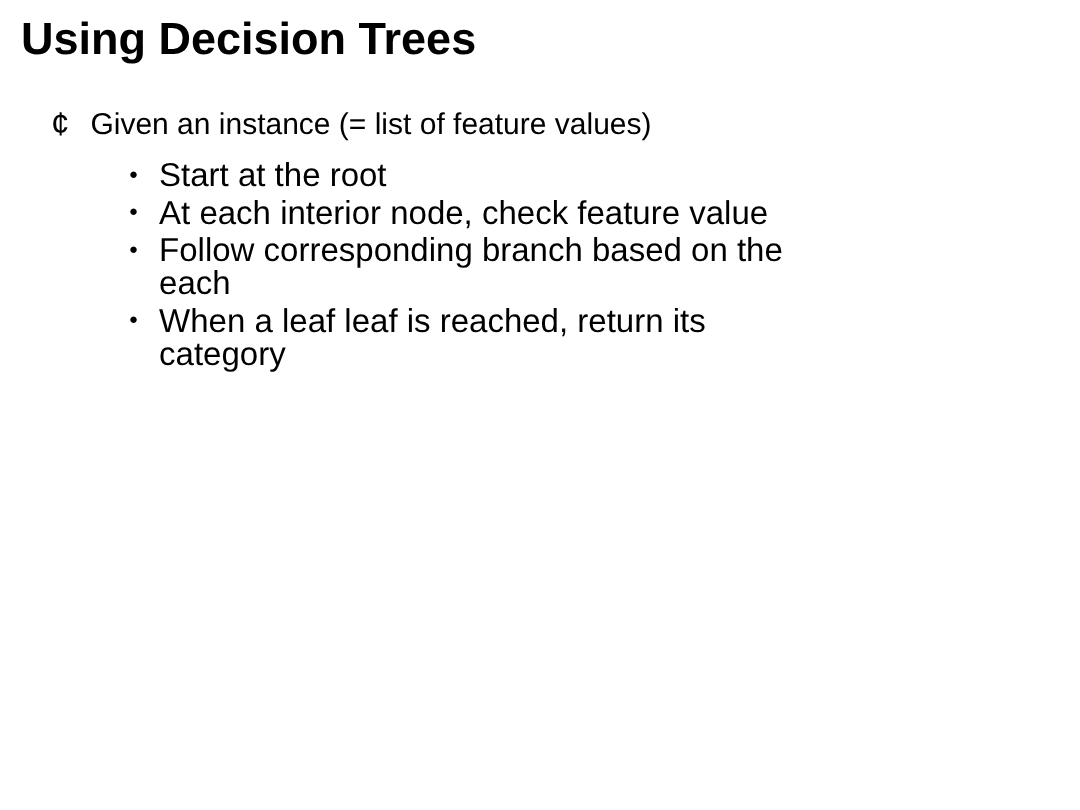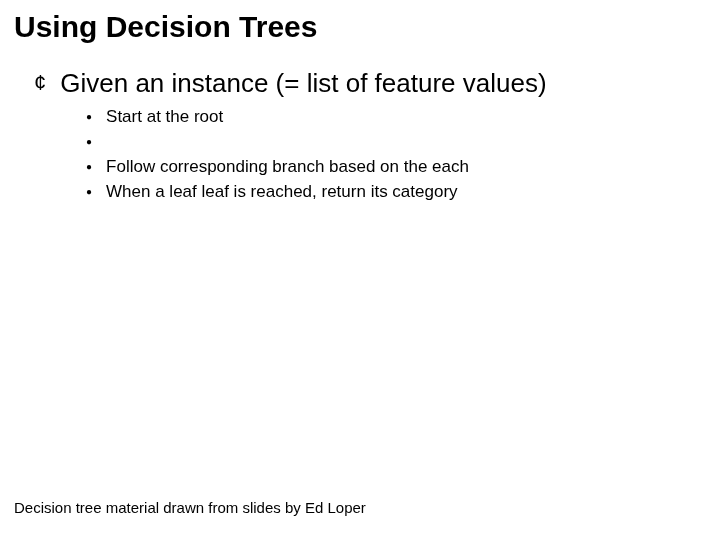--- a/index.html
+++ b/index.html
@@ -39,40 +39,40 @@
     align-items: flex-start;
     margin-bottom: 10px;
   }
   .lvl1 .bullet {
     font-size: 22px;
     line-height: 26px;
     margin-right: 14px;
     flex: 0 0 auto;
   }
   .lvl1 .text {
-    font-size: 26px;
+    font-size: 20px;
     line-height: 26px;
   }
   .sub {
     margin-left: 52px;
     margin-top: 6px;
   }
   .lvl2 {
     display: flex;
     align-items: flex-start;
     margin-bottom: 3px;
   }
   .lvl2 .dot {
     font-size: 10px;
     line-height: 22px;
     margin-right: 14px;
     flex: 0 0 auto;
   }
   .lvl2 .text {
-    font-size: 17px;
+    font-size: 22px;
     line-height: 22px;
   }
   .footnote {
     position: absolute;
     left: 14px;
     bottom: 24px;
     font-size: 15px;
   }
 </style>
 </head>
@@ -87,27 +87,27 @@
       <span class="bullet">¢</span>
       <span class="text">Given an instance (= list of feature values)</span>
     </div>
     <div class="sub">
       <div class="lvl2">
         <span class="dot">●</span>
         <span class="text">Start at the root</span>
       </div>
       <div class="lvl2">
         <span class="dot">●</span>
+        <span class="text">At each interior node, check feature value</span>
       </div>
       <div class="lvl2">
         <span class="dot">●</span>
         <span class="text">Follow corresponding branch based on the each</span>
       </div>
       <div class="lvl2">
         <span class="dot">●</span>
         <span class="text">When a leaf leaf is reached, return its category</span>
       </div>
     </div>
   </div>
 
-  <div class="footnote">Decision tree material drawn from slides by Ed Loper</div>
 
 </div>
 
 </body></html>

